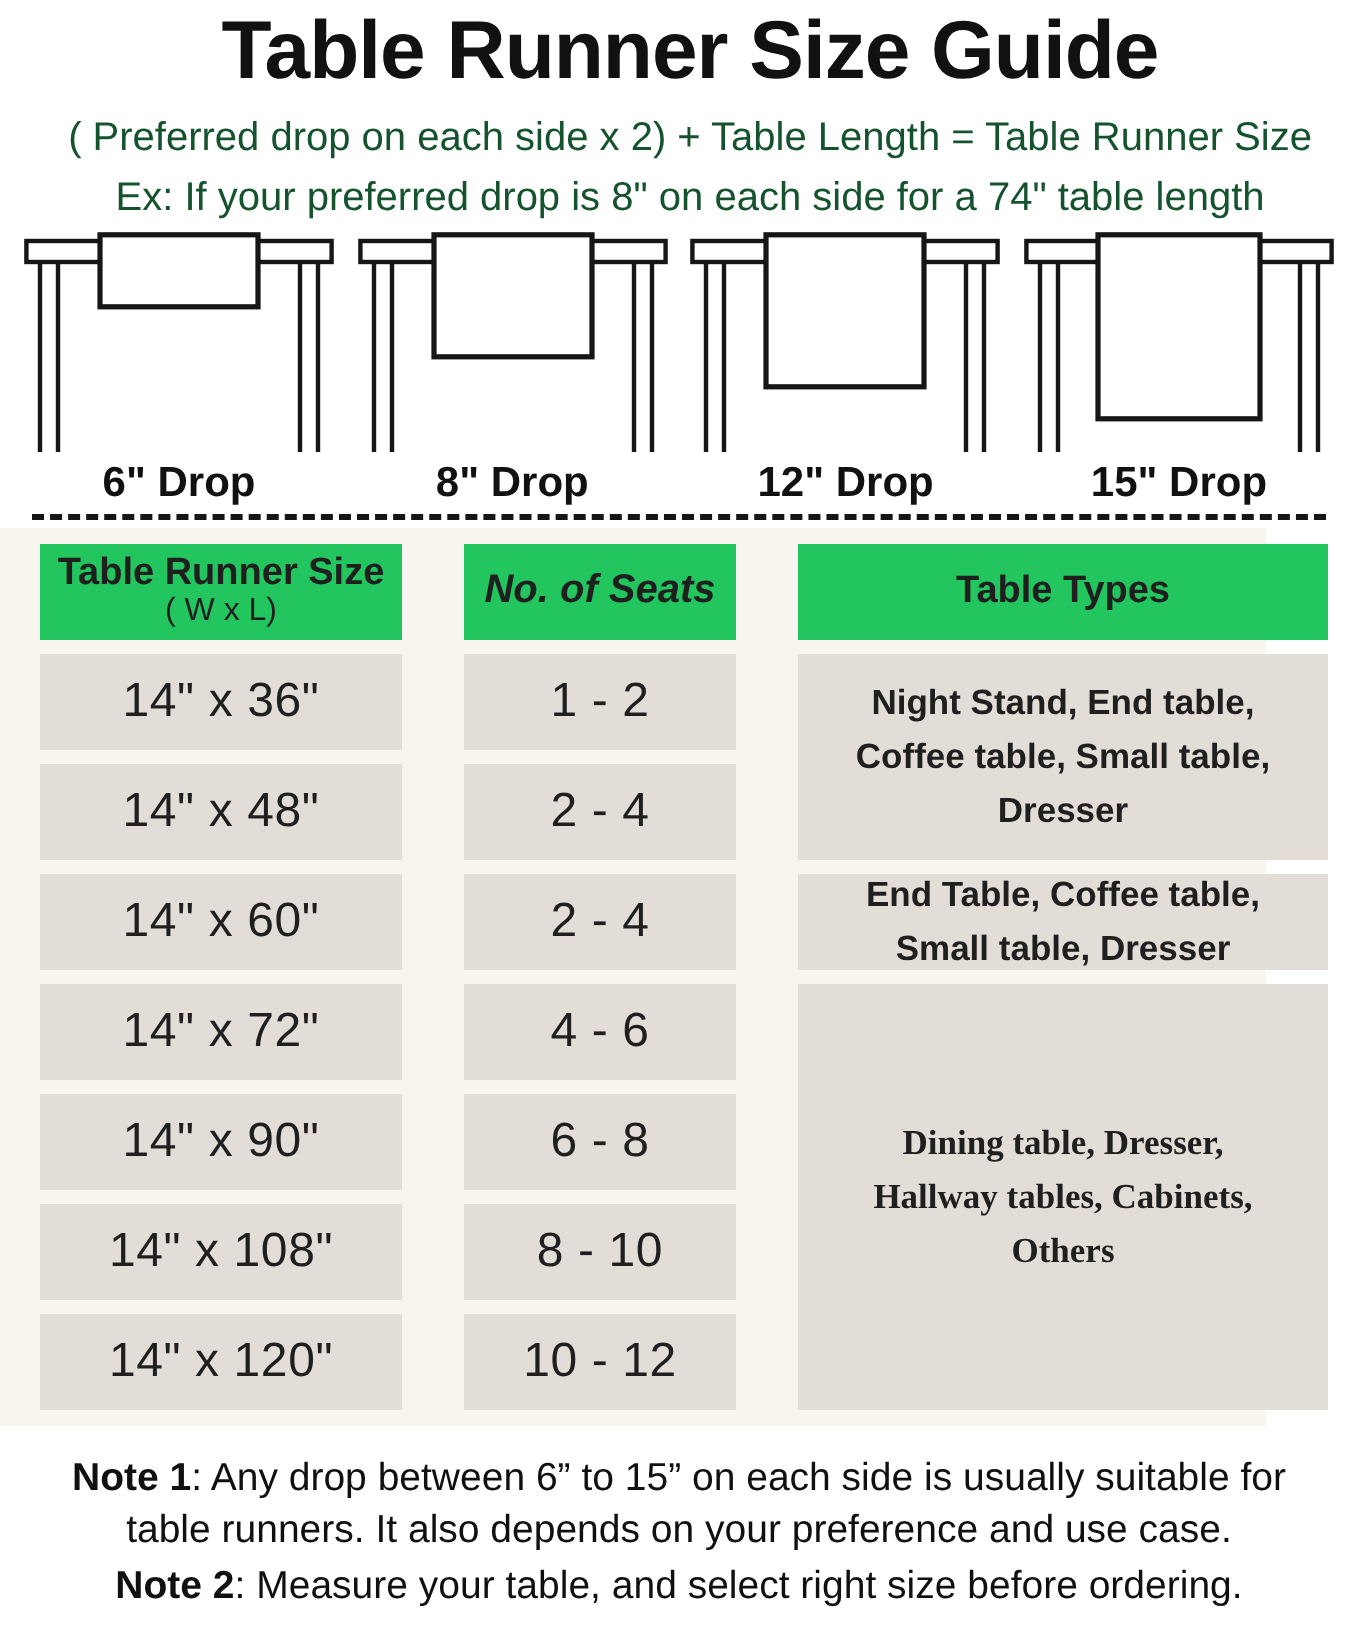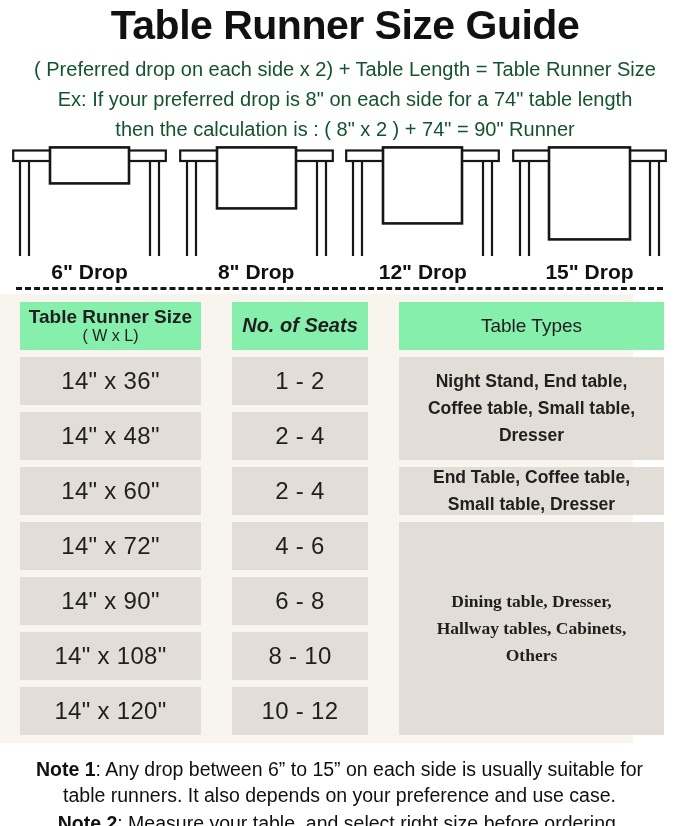--- a/index.html
+++ b/index.html
@@ -29,45 +29,44 @@
     display:grid;
     grid-template-columns:181px 136px 265px;
     grid-template-rows:48px repeat(7,48px);
     gap:7px 31px;
     width:613px;
   }
   .cell{
     background:#e3ddd7;display:flex;flex-direction:column;
     align-items:center;justify-content:center;text-align:center;color:#1f1f1f;
   }
-  .hcell{background:#86efac;}
+  .hcell{background:#22c55e;}
   .h-size-title{font-weight:700;font-size:19px;line-height:21px;}
   .h-size-sub{font-weight:400;font-size:16px;line-height:18px;}
   .h-seats{font-weight:700;font-size:20px;font-style:italic;}
-  .h-types{font-weight:400;font-size:19px;}
+  .h-types{font-weight:700;font-size:19px;}
   .val{font-size:24px;letter-spacing:0.3px;}
   .types-cell{font-weight:700;font-size:17.5px;line-height:27px;}
   .types-cell span{display:block;max-width:248px;}
   .types-cell.narrow span{max-width:200px;font-family:Liberation Serif, serif;}
   
   .notes{text-align:center;padding-top:13px;font-size:19.5px;line-height:26px;color:#101010;}
   .notes p{margin:0 auto;max-width:622px;}
   .notes p + p{margin-top:2px;}
   .notes b{font-weight:700;}
 </style>
 </head>
 <body>
 
 <div class="page">
 
   <div class="top">
     <h1 class="title">Table Runner Size Guide</h1>
     <p class="sub first">( Preferred drop on each side x 2) + Table Length = Table Runner Size</p>
     <p class="sub">Ex: If your preferred drop is 8" on each side for a 74" table length</p>
-    <p class="sub">then the calculation is : ( 8" x 2 ) + 74" = 90" Runner</p>
   </div>
 
   <div class="diagrams">
 
     <figure class="diagram">
       <svg width="155" height="112" viewBox="0 0 155 112">
         <rect x="1.2" y="4.5" width="152.6" height="10.5" fill="#ffffff" stroke="#161616" stroke-width="2.2"></rect>
         <line x1="8" y1="15" x2="8" y2="110" stroke="#161616" stroke-width="2.2"></line>
         <line x1="17" y1="15" x2="17" y2="110" stroke="#161616" stroke-width="2.2"></line>
         <line x1="138" y1="15" x2="138" y2="110" stroke="#161616" stroke-width="2.2"></line>

